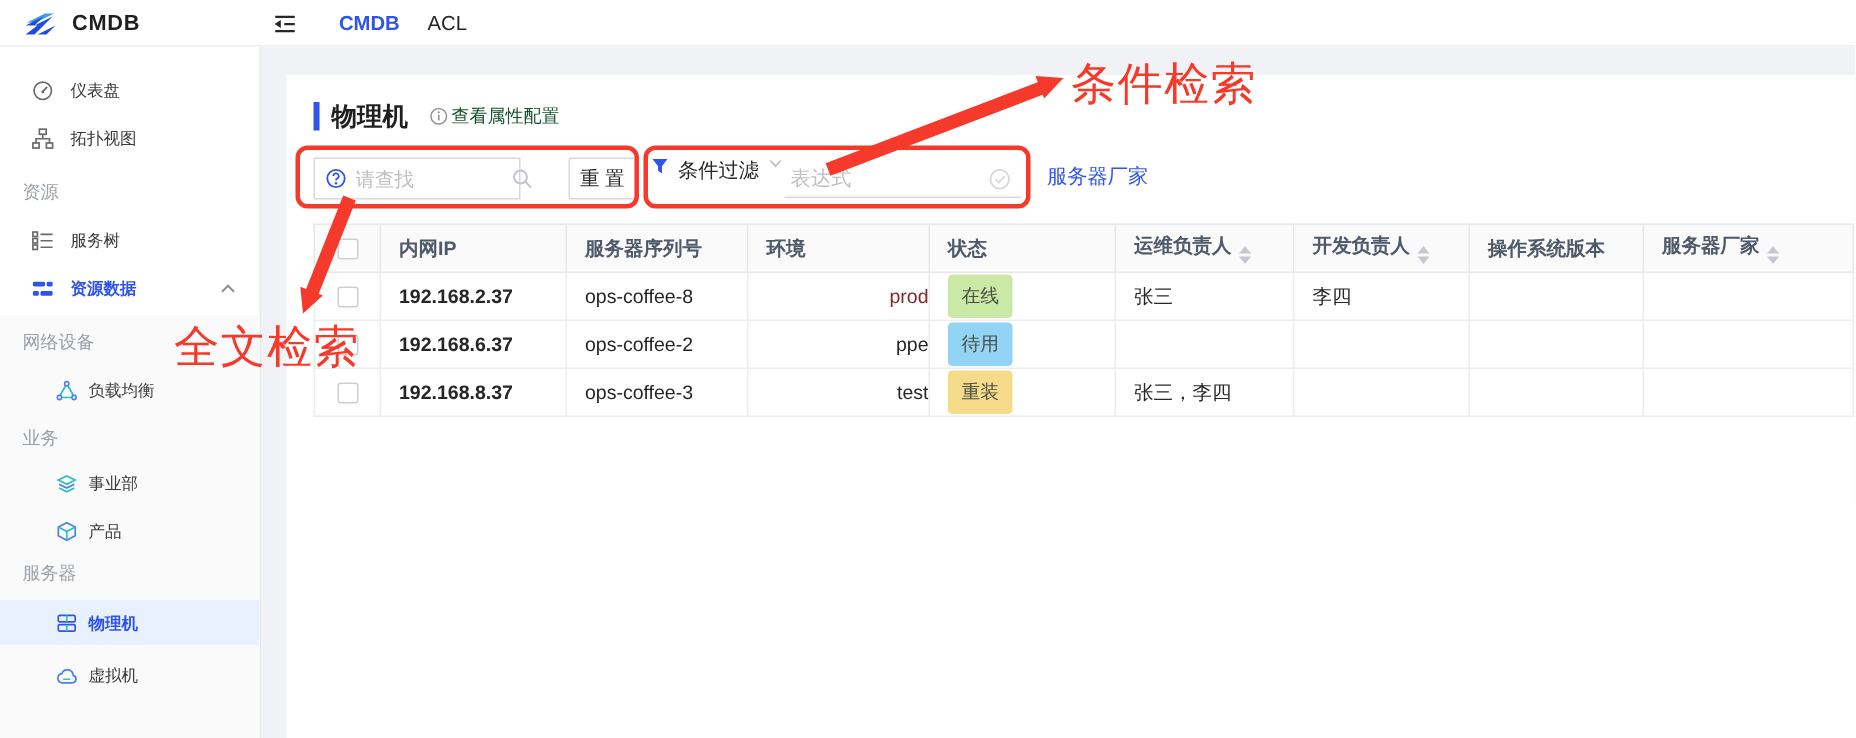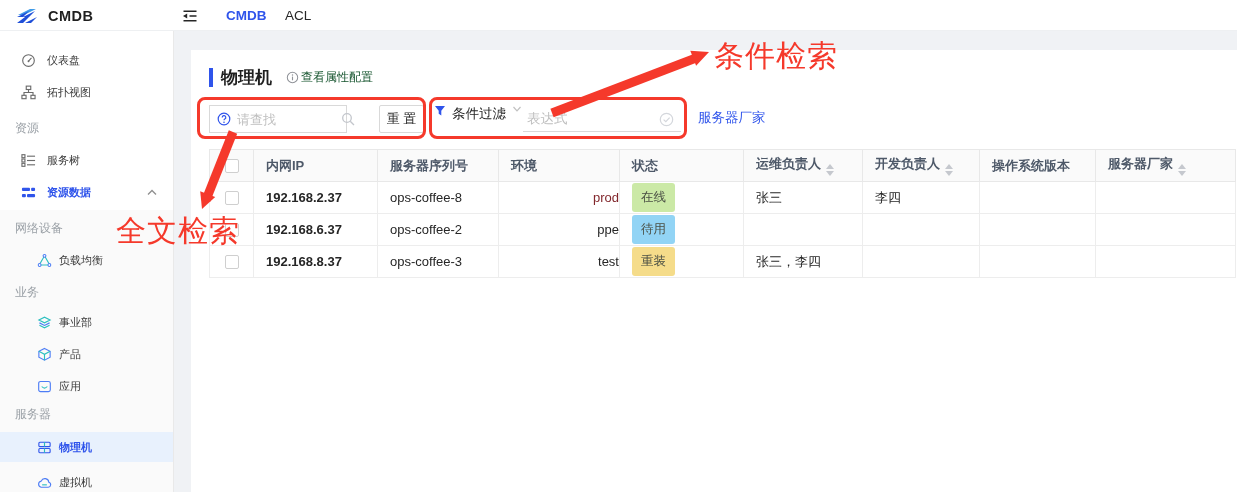--- a/index.html
+++ b/index.html
@@ -186,29 +186,20 @@
       <span>事业部</span>
     </div>
     <div class="sb-item sb-sub" style="margin-top:4px">
       <span class="ico">
         <svg width="15" height="15" viewBox="0 0 16 16" fill="none" stroke-width="1.2">
             <path d="M8 1.6 L14 4.6 V10.9 L8 14 L2 10.9 V4.6 Z" stroke="#4d7df5"></path>
             <path d="M2 4.6 L8 7.8 L14 4.6 M8 7.8 V14" stroke="#2bbfbf"></path>
           </svg>
       </span>
       <span>产品</span>
-    </div>
-    <div class="sb-item sb-sub" style="margin-top:4px">
-      <span class="ico">
-        <svg width="15" height="15" viewBox="0 0 16 16" fill="none" stroke-width="1.2">
-            <rect x="1.8" y="2.6" width="12.4" height="10.8" rx="2" stroke="#4d7df5"></rect>
-            <path d="M5 8 q3 3.4 6 0" stroke="#2bbfbf"></path>
-          </svg>
-      </span>
-      <span>应用</span>
     </div>
     <div class="sb-label" style="margin-top:4px">服务器</div>
     <div class="sb-item sb-sub sb-selected sb-active-blue" style="margin-top:8px">
       <span class="ico">
         <svg width="15" height="15" viewBox="0 0 16 16" fill="none" stroke="#2f54eb" stroke-width="1.2">
             <rect x="2" y="2.4" width="12" height="4.6" rx="1"></rect>
             <rect x="2" y="9" width="12" height="4.6" rx="1"></rect>
             <path d="M8 2.4 V7 M8 9 V13.6" stroke="#2bbfbf"></path>
           </svg>
       </span>

